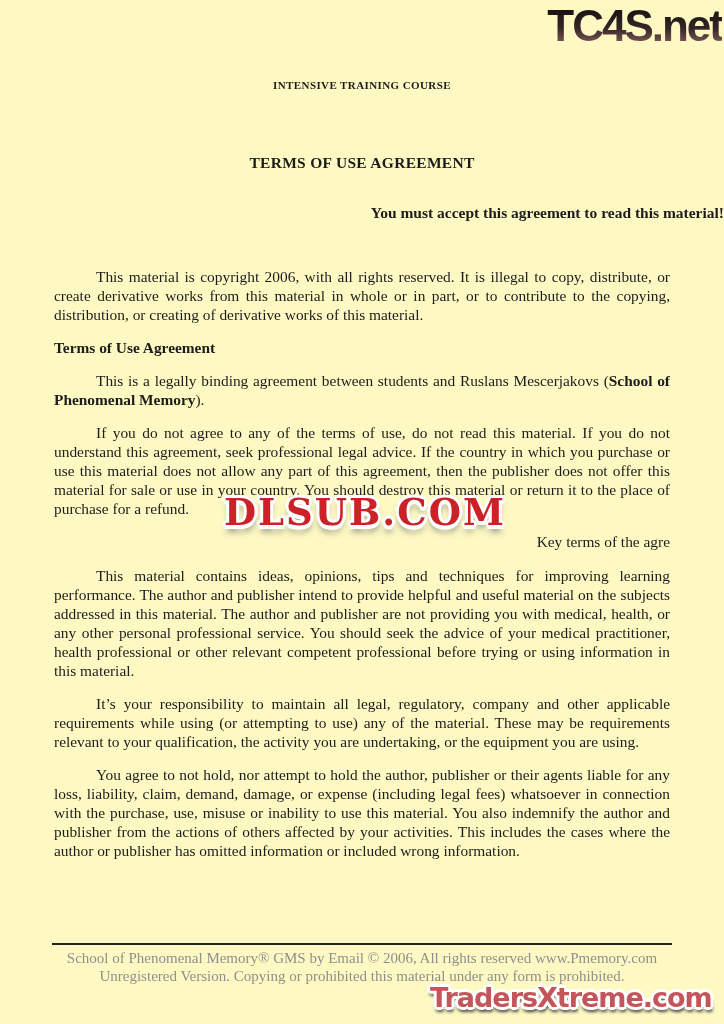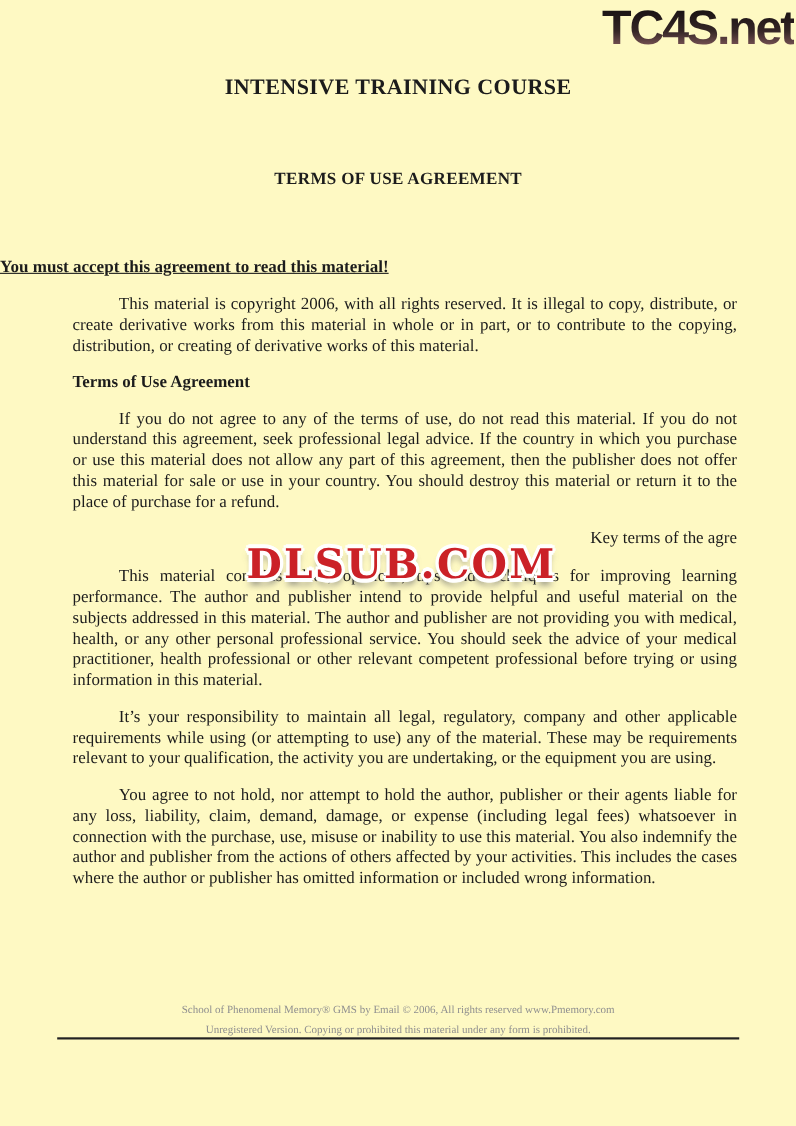--- a/index.html
+++ b/index.html
@@ -27,55 +27,53 @@
     background: linear-gradient(to bottom, #171111 10%, #352626 55%, #9a6a6c 100%);
     -webkit-background-clip: text;
     background-clip: text;
     color: #3a2b2b;
     -webkit-text-fill-color: transparent;
   }
 
   
   .course-title {
     position: absolute;
-    top: 68px; left: 0; width: 100%;
+    top: 79px; left: 0; width: 100%;
     text-align: center;
-    font-size: 20px;
+    font-size: 11px;
     font-weight: 700;
     letter-spacing: 0.4px;
   }
   .agreement-title {
     position: absolute;
     top: 154px; left: 0; width: 100%;
     text-align: center;
     font-size: 15.5px;
     font-weight: 700;
     letter-spacing: 0.3px;
   }
   .accept-notice {
     position: absolute;
     top: 204px; left: 0; width: 100%;
-    text-align: left;
+    text-align: right;
     font-size: 15.5px;
     font-weight: 700;
-    text-decoration: underline;
-    margin-top: 30px;
   }
 
   
   .doc-body {
     position: absolute;
     top: 267px;
     left: 54px;
     width: 616px;
     font-size: 15.4px;
     line-height: 19px;
     text-align: justify;
   }
-  .doc-body p { margin: 0 0 14px 12px; text-indent: 42px; }
+  .doc-body p { margin: 0 0 14px 0; text-indent: 42px; }
   .doc-body p.section-heading { font-weight: 700; text-indent: 0; text-align: left; }
   .doc-body p.key-terms-line { text-align: right; margin-bottom: 15px; }
 
   
   .dlsub-watermark {
     position: absolute;
     left: 224px;
     top: 489px;
     font-family: "DejaVu Serif", serif;
     font-weight: 700;
@@ -95,23 +93,23 @@
 
   
   .footer-rule {
     position: absolute;
     top: 943px; left: 52px; width: 620px;
     height: 0;
     border-top: 2px solid #222222;
   }
   .footer-text {
     position: absolute;
-    top: 910px; left: 0; width: 100%;
+    top: 950px; left: 0; width: 100%;
     text-align: center;
-    font-size: 10px;
+    font-size: 15px;
     line-height: 17.5px;
     color: #8f8f8f;
   }
 
   
   .tradersxtreme-logo {
     position: absolute;
     left: 430px;
     top: 983px;
     font-family: "DejaVu Sans", sans-serif;
@@ -142,20 +140,21 @@
   <div class="agreement-title">TERMS OF USE AGREEMENT</div>
 
   <div class="accept-notice">You must accept this agreement to read this material!</div>
 
   <div class="doc-body">
 
     <p class="para">This material is copyright 2006, with all rights reserved. It is illegal to copy, distribute, or create derivative works from this material in whole or in part, or to contribute to the copying, distribution, or creating of derivative works of this material.</p>
 
     <p class="section-heading">Terms of Use Agreement</p>
 
+    <p class="para"><span>This is a legally binding agreement between students and Ruslans Mescerjakovs (</span><b>School of Phenomenal Memory</b><span>).</span></p>
 
     <p class="para">If you do not agree to any of the terms of use, do not read this material. If you do not understand this agreement, seek professional legal advice. If the country in which you purchase or use this material does not allow any part of this agreement, then the publisher does not offer this material for sale or use in your country. You should destroy this material or return it to the place of purchase for a refund.</p>
 
     <p class="key-terms-line">Key terms of the agre</p>
 
     <p class="para">This material contains ideas, opinions, tips and techniques for improving learning performance. The author and publisher intend to provide helpful and useful material on the subjects addressed in this material. The author and publisher are not providing you with medical, health, or any other personal professional service. You should seek the advice of your medical practitioner, health professional or other relevant competent professional before trying or using information in this material.</p>
 
     <p class="para">It’s your responsibility to maintain all legal, regulatory, company and other applicable requirements while using (or attempting to use) any of the material. These may be requirements relevant to your qualification, the activity you are undertaking, or the equipment you are using.</p>
 
     <p class="para">You agree to not hold, nor attempt to hold the author, publisher or their agents liable for any loss, liability, claim, demand, damage, or expense (including legal fees) whatsoever in connection with the purchase, use, misuse or inability to use this material. You also indemnify the author and publisher from the actions of others affected by your activities. This includes the cases where the author or publisher has omitted information or included wrong information.</p>
@@ -164,14 +163,15 @@
 
   <div class="dlsub-watermark">DLSUB.COM</div>
 
   <div class="footer-rule"></div>
 
   <div class="footer-text">
     <div>School of Phenomenal Memory® GMS by Email © 2006, All rights reserved www.Pmemory.com</div>
     <div>Unregistered Version. Copying or prohibited this material under any form is prohibited.</div>
   </div>
 
+  <div class="tradersxtreme-logo">TradersXtreme.com</div>
 
 </div>
 
 </body></html>

